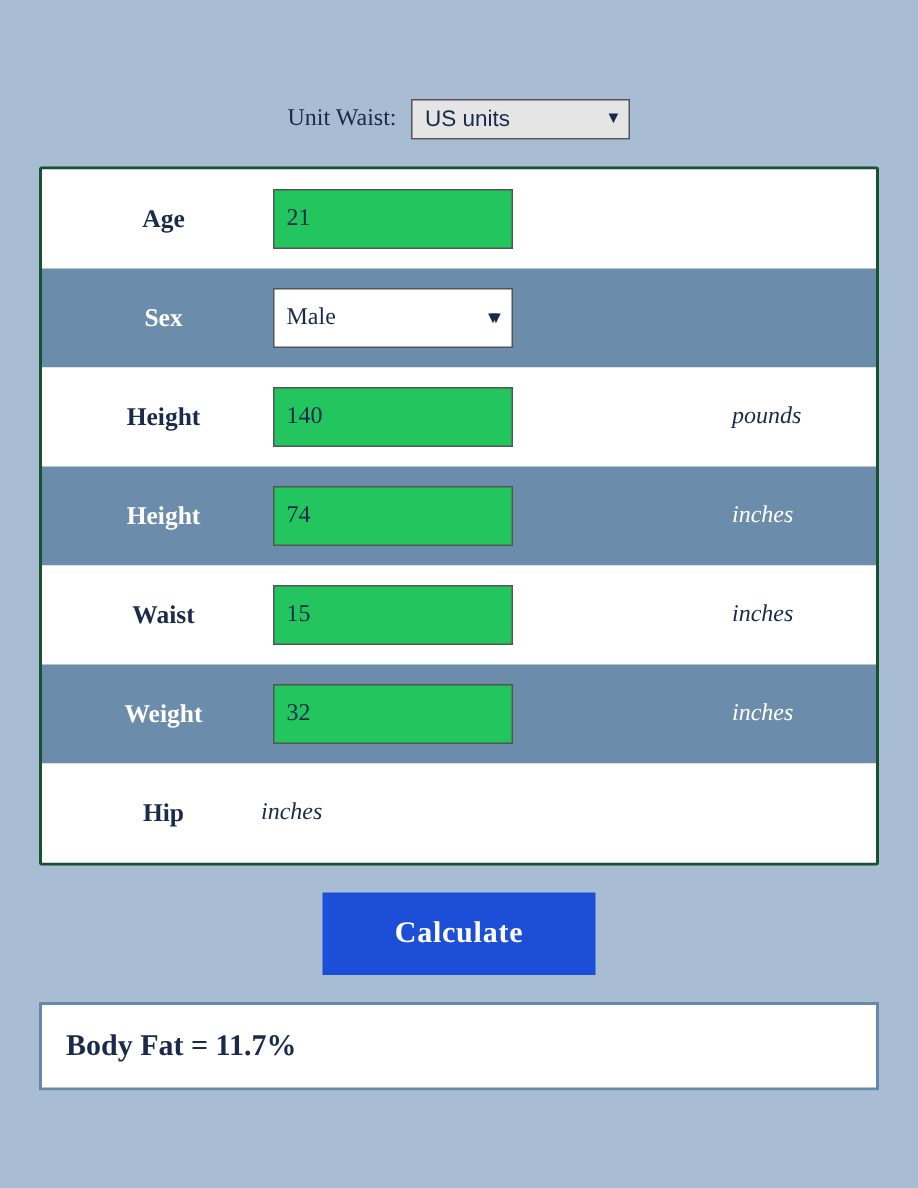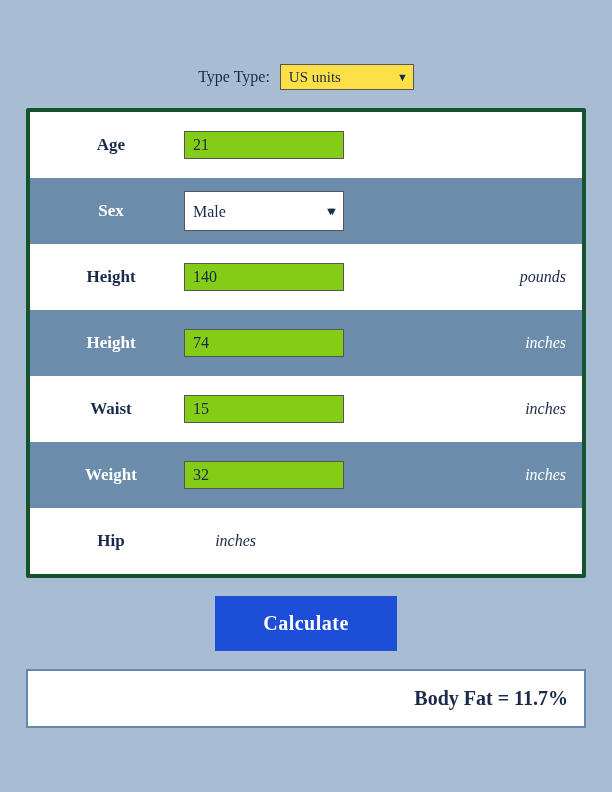--- a/index.html
+++ b/index.html
@@ -30,31 +30,31 @@
       gap: 10px;
     }
 
     .unit-type-label {
       font-size: 16px;
       color: #1a2a4a;
       font-weight: normal;
     }
 
     .unit-type-select {
-      font-family: Liberation Serif, serif;
+      font-family: Liberation Sans, sans-serif;
       font-size: 15px;
       color: #1a2a4a;
-      background: #fde047;
+      background: #e5e5e5;
       border: 1px solid #555;
       padding: 4px 24px 4px 8px;
       appearance: none;
       -webkit-appearance: none;
       background-image: none;
       cursor: pointer;
-      width: 134px;
+      width: 146px;
     }
 
     .select-wrapper {
       position: relative;
       display: inline-block;
     }
 
     .select-wrapper::after {
       content: '▼';
       position: absolute;
@@ -63,21 +63,21 @@
       transform: translateY(-50%);
       font-size: 11px;
       color: #1a2a4a;
       pointer-events: none;
     }
 
     
     .table-container {
       width: 100%;
       background: white;
-      border: 4px solid #14532d;
+      border: 2px solid #14532d;
       border-radius: 2px;
     }
 
     .form-row {
       display: flex;
       align-items: center;
       min-height: 66px;
       padding: 8px 16px;
     }
 
@@ -104,34 +104,34 @@
     .row-input {
       flex: 1;
       margin: 0 12px 0 8px;
     }
 
     .row-input input,
     .row-input select {
       font-family: Georgia, 'Times New Roman', serif;
       font-size: 16px;
       color: #1a2a4a;
-      background: #84cc16;
+      background: #22c55e;
       border: 1px solid #555;
       padding: 6px 8px;
       width: 160px;
-      height: 28px;
+      height: 40px;
     }
 
     .row-input .select-wrapper {
       display: inline-block;
     }
 
     .row-unit {
       width: 80px;
-      text-align: right;
+      text-align: left;
       font-size: 16px;
       color: #1a2a4a;
       font-style: italic;
     }
 
     .form-row.dark .row-unit {
       color: white;
     }
 
     
@@ -145,37 +145,37 @@
       padding: 16px 48px;
       cursor: pointer;
       letter-spacing: 0.5px;
     }
 
     
     .result-box {
       width: 100%;
       background: white;
       border: 2px solid #6688aa;
-      text-align: right;
+      text-align: left;
       padding: 16px;
     }
 
     .result-text {
       font-size: 20px;
       font-weight: bold;
       color: #1a2a4a;
     }
   </style>
 </head>
 <body>
 
 <div class="page-wrapper">
 
   <div class="unit-type-row">
-    <span class="unit-type-label">Type Type:</span>
+    <span class="unit-type-label">Unit Waist:</span>
     <div class="select-wrapper">
       <select class="unit-type-select">
         <option>US units</option>
         <option>Metric units</option>
       </select>
     </div>
   </div>
 
   <div class="table-container" id="form-table">
 

